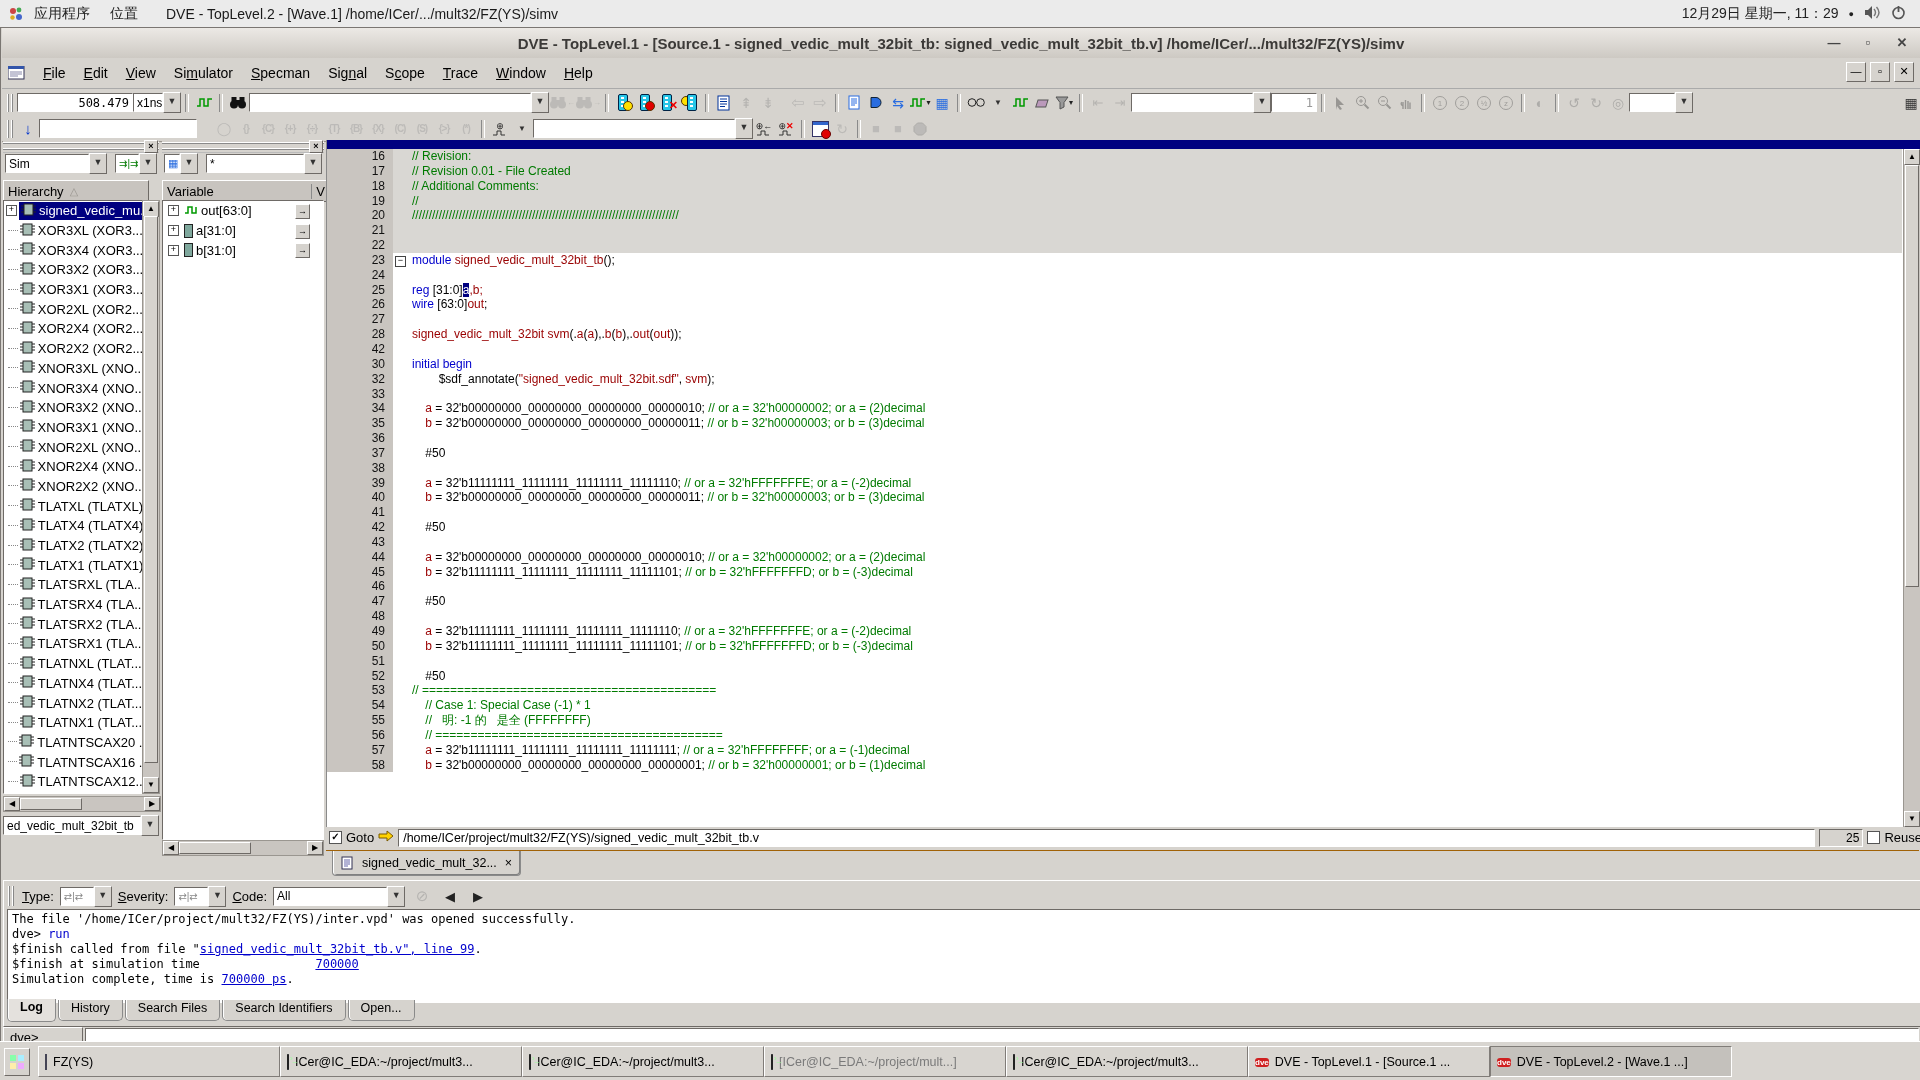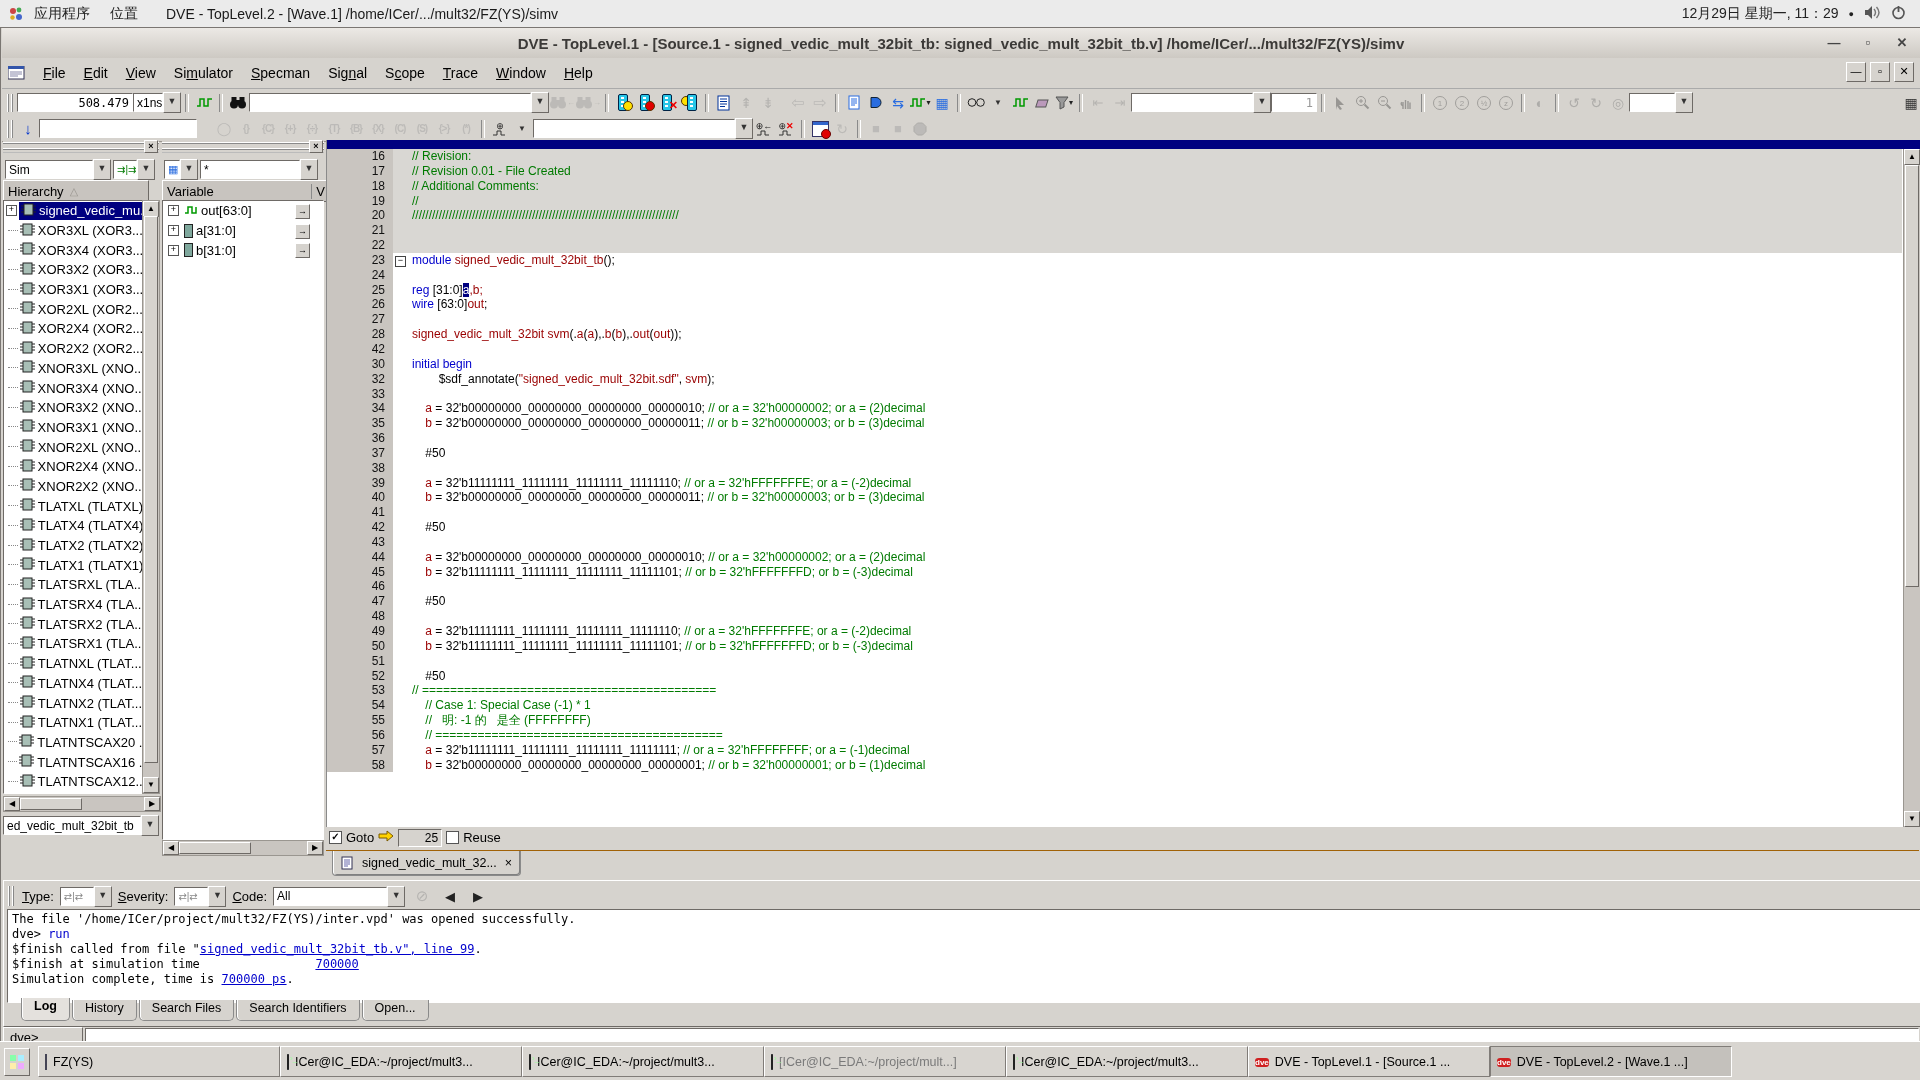--- a/index.html
+++ b/index.html
@@ -59,21 +59,21 @@
                 background:#e00000;border:1px solid #600}
   
   .pgrip{height:12px;position:relative;border-bottom:1px solid #bbb;
      background:repeating-linear-gradient(#d6d3ce 0 2px,#fff 2px 3px,#8a8a8a 3px 4px,#d6d3ce 4px 6px)}
   .pclose{position:absolute;right:1px;top:0;width:12px;height:11px;font-size:9px;line-height:10px;
           text-align:center;font-weight:bold}
   .phdr{height:20px;background:#c8c4bf;border:1px solid;border-color:#fff #6e6a66 #6e6a66 #fff;
         font-size:13px;display:flex;align-items:center;padding:0 4px;gap:6px}
   #simpanel{left:2px;top:112px;width:156px;height:700px;background:#d6d3ce}
   #varpanel{left:161px;top:112px;width:162px;height:722px;background:#d6d3ce}
-  .toolcomborow{height:25px;display:flex;align-items:flex-end;gap:2px;padding:1px 2px}
+  .toolcomborow{height:25px;display:flex;align-items:flex-start;gap:8px;padding:1px 2px}
   #tree{left:0px;top:60px;width:138px;height:592px;overflow:hidden;background:#fff;
         border:1px solid;border-color:#6e6a66 #fff #fff #6e6a66}
   .trow{height:19.7px;display:flex;align-items:center;font-size:13px;white-space:nowrap;position:relative}
   .tguide{width:10px;height:1px;border-top:1px dotted #888;margin-left:4px}
   .exp{width:9px;height:9px;background:#fff;border:1px solid #555;font-size:9px;line-height:7px;
        text-align:center;margin:0 2px;flex:none}
   .rowbody{display:flex;align-items:center;gap:3px;padding:1px 2px;overflow:hidden}
   .trow.sel .rowbody{background:#000080;color:#fff}
   .vscroll{position:absolute;width:16px;background:#c9c5c0;border:1px solid #9a9690}
   .sbtn{position:absolute;left:0;width:14px;height:14px;font-size:8px;line-height:14px;text-align:center}
@@ -120,21 +120,21 @@
         box-shadow:inset 1px 0 0 #fff,inset -1px -1px 0 #808080}
   
   #console{left:2px;top:852px;width:1916px;height:145px;border:1px solid;border-color:#fff #6e6a66 #6e6a66 #fff;background:#d6d3ce}
   #confilter{height:26px;display:flex;align-items:center;gap:6px;padding:2px 4px;font-size:13px}
   #conlog{position:absolute;left:3px;top:28px;width:1908px;height:88px;background:#fff;
           border:1px solid;border-color:#6e6a66 #fff #fff #6e6a66;overflow:hidden;
           font-family:"DejaVu Sans Mono",monospace;font-size:12px;padding:2px 4px}
   .logline{height:15px;line-height:15px;white-space:pre}
   .lg-b{color:#0000cc}
   .lg-l{color:#0000cc;text-decoration:underline}
-  #contabs{position:absolute;left:17px;top:118px;height:22px;display:flex;align-items:flex-end;gap:2px}
+  #contabs{position:absolute;left:3px;top:118px;height:22px;display:flex;align-items:center;gap:2px}
   .ctab{height:18px;padding:1px 12px;font-size:12.5px;background:#d6d3ce;border:1px solid #8a8a8a;border-top:none;
         border-radius:0 0 5px 5px;box-shadow:inset 1px 0 0 #fff}
   .ctab.active{height:20px;font-weight:bold;background:#e4e1dd}
   
   #dverow{left:2px;top:999px;width:1916px;height:21px;display:flex;align-items:center;gap:2px}
   #dvelabel{width:72px;height:19px;font-size:13px;display:flex;align-items:center;padding-left:6px}
   #dveinput{flex:1;height:17px;background:#fff;border:1px solid;border-color:#6e6a66 #fff #fff #6e6a66}
   #statusrow{left:2px;top:1021px;width:1916px;height:19px;display:flex;align-items:center;gap:3px;font-size:12px}
   .statcell{height:17px;border:1px solid;border-color:#6e6a66 #fff #fff #6e6a66;display:flex;
             align-items:center;padding:0 5px;gap:4px;background:#d6d3ce;white-space:nowrap}
@@ -991,20 +991,21 @@
   </div>
 
   <div class="abs" id="gotobar">
     <span class="cb">✓</span>
     <span>Goto</span>
     <span>
       <svg width="16" height="12">
           <path d="M1 4 h8 V1 l6 5 -6 5 V8 H1 z" fill="#ffd200" stroke="#7a5a00"></path>
         </svg>
     </span>
+    <span id="pathfield">/home/ICer/project/mult32/FZ(YS)/signed_vedic_mult_32bit_tb.v</span>
     <span id="lineno">25</span>
     <span class="cb"></span>
     <span>Reuse</span>
   </div>
 
   <div class="abs" id="tabbar">
     <span class="stab">
       <svg width="13" height="14">
           <rect x="1" y="1" width="10" height="12" fill="#fff" stroke="#335"></rect>
           <path d="M3 4h6M3 6h6M3 8h6M3 10h4" stroke="#66a"></path>

